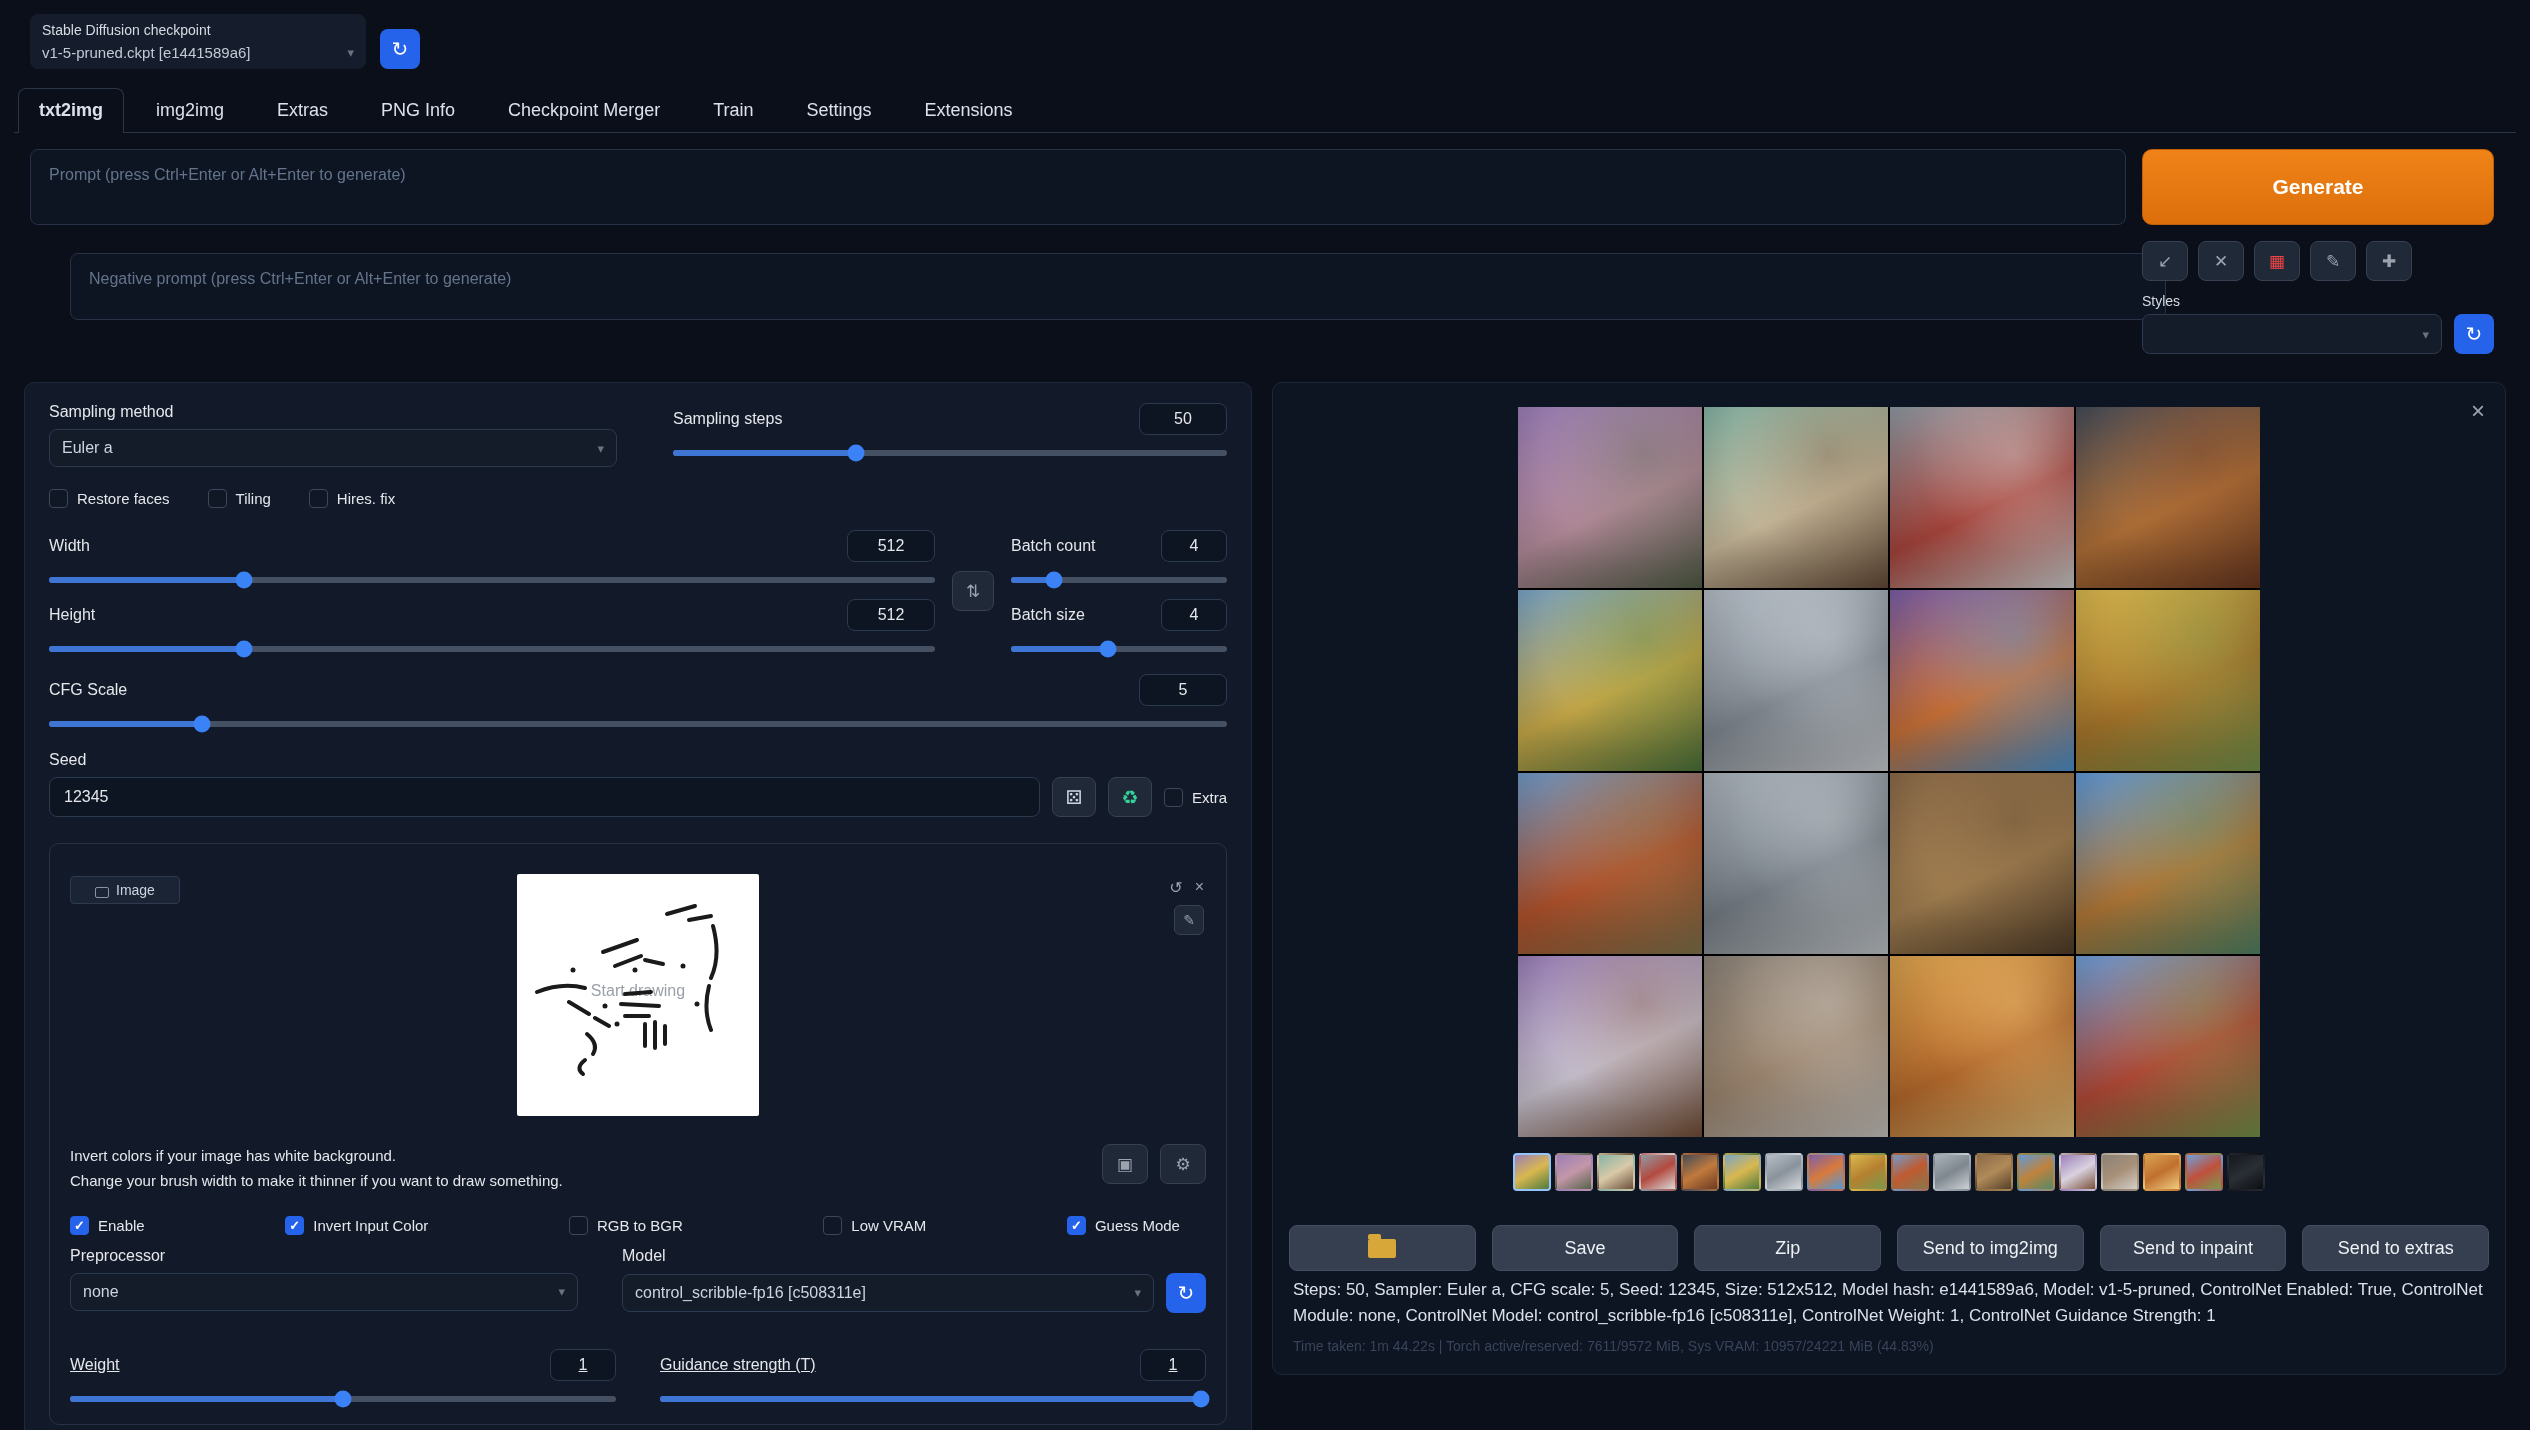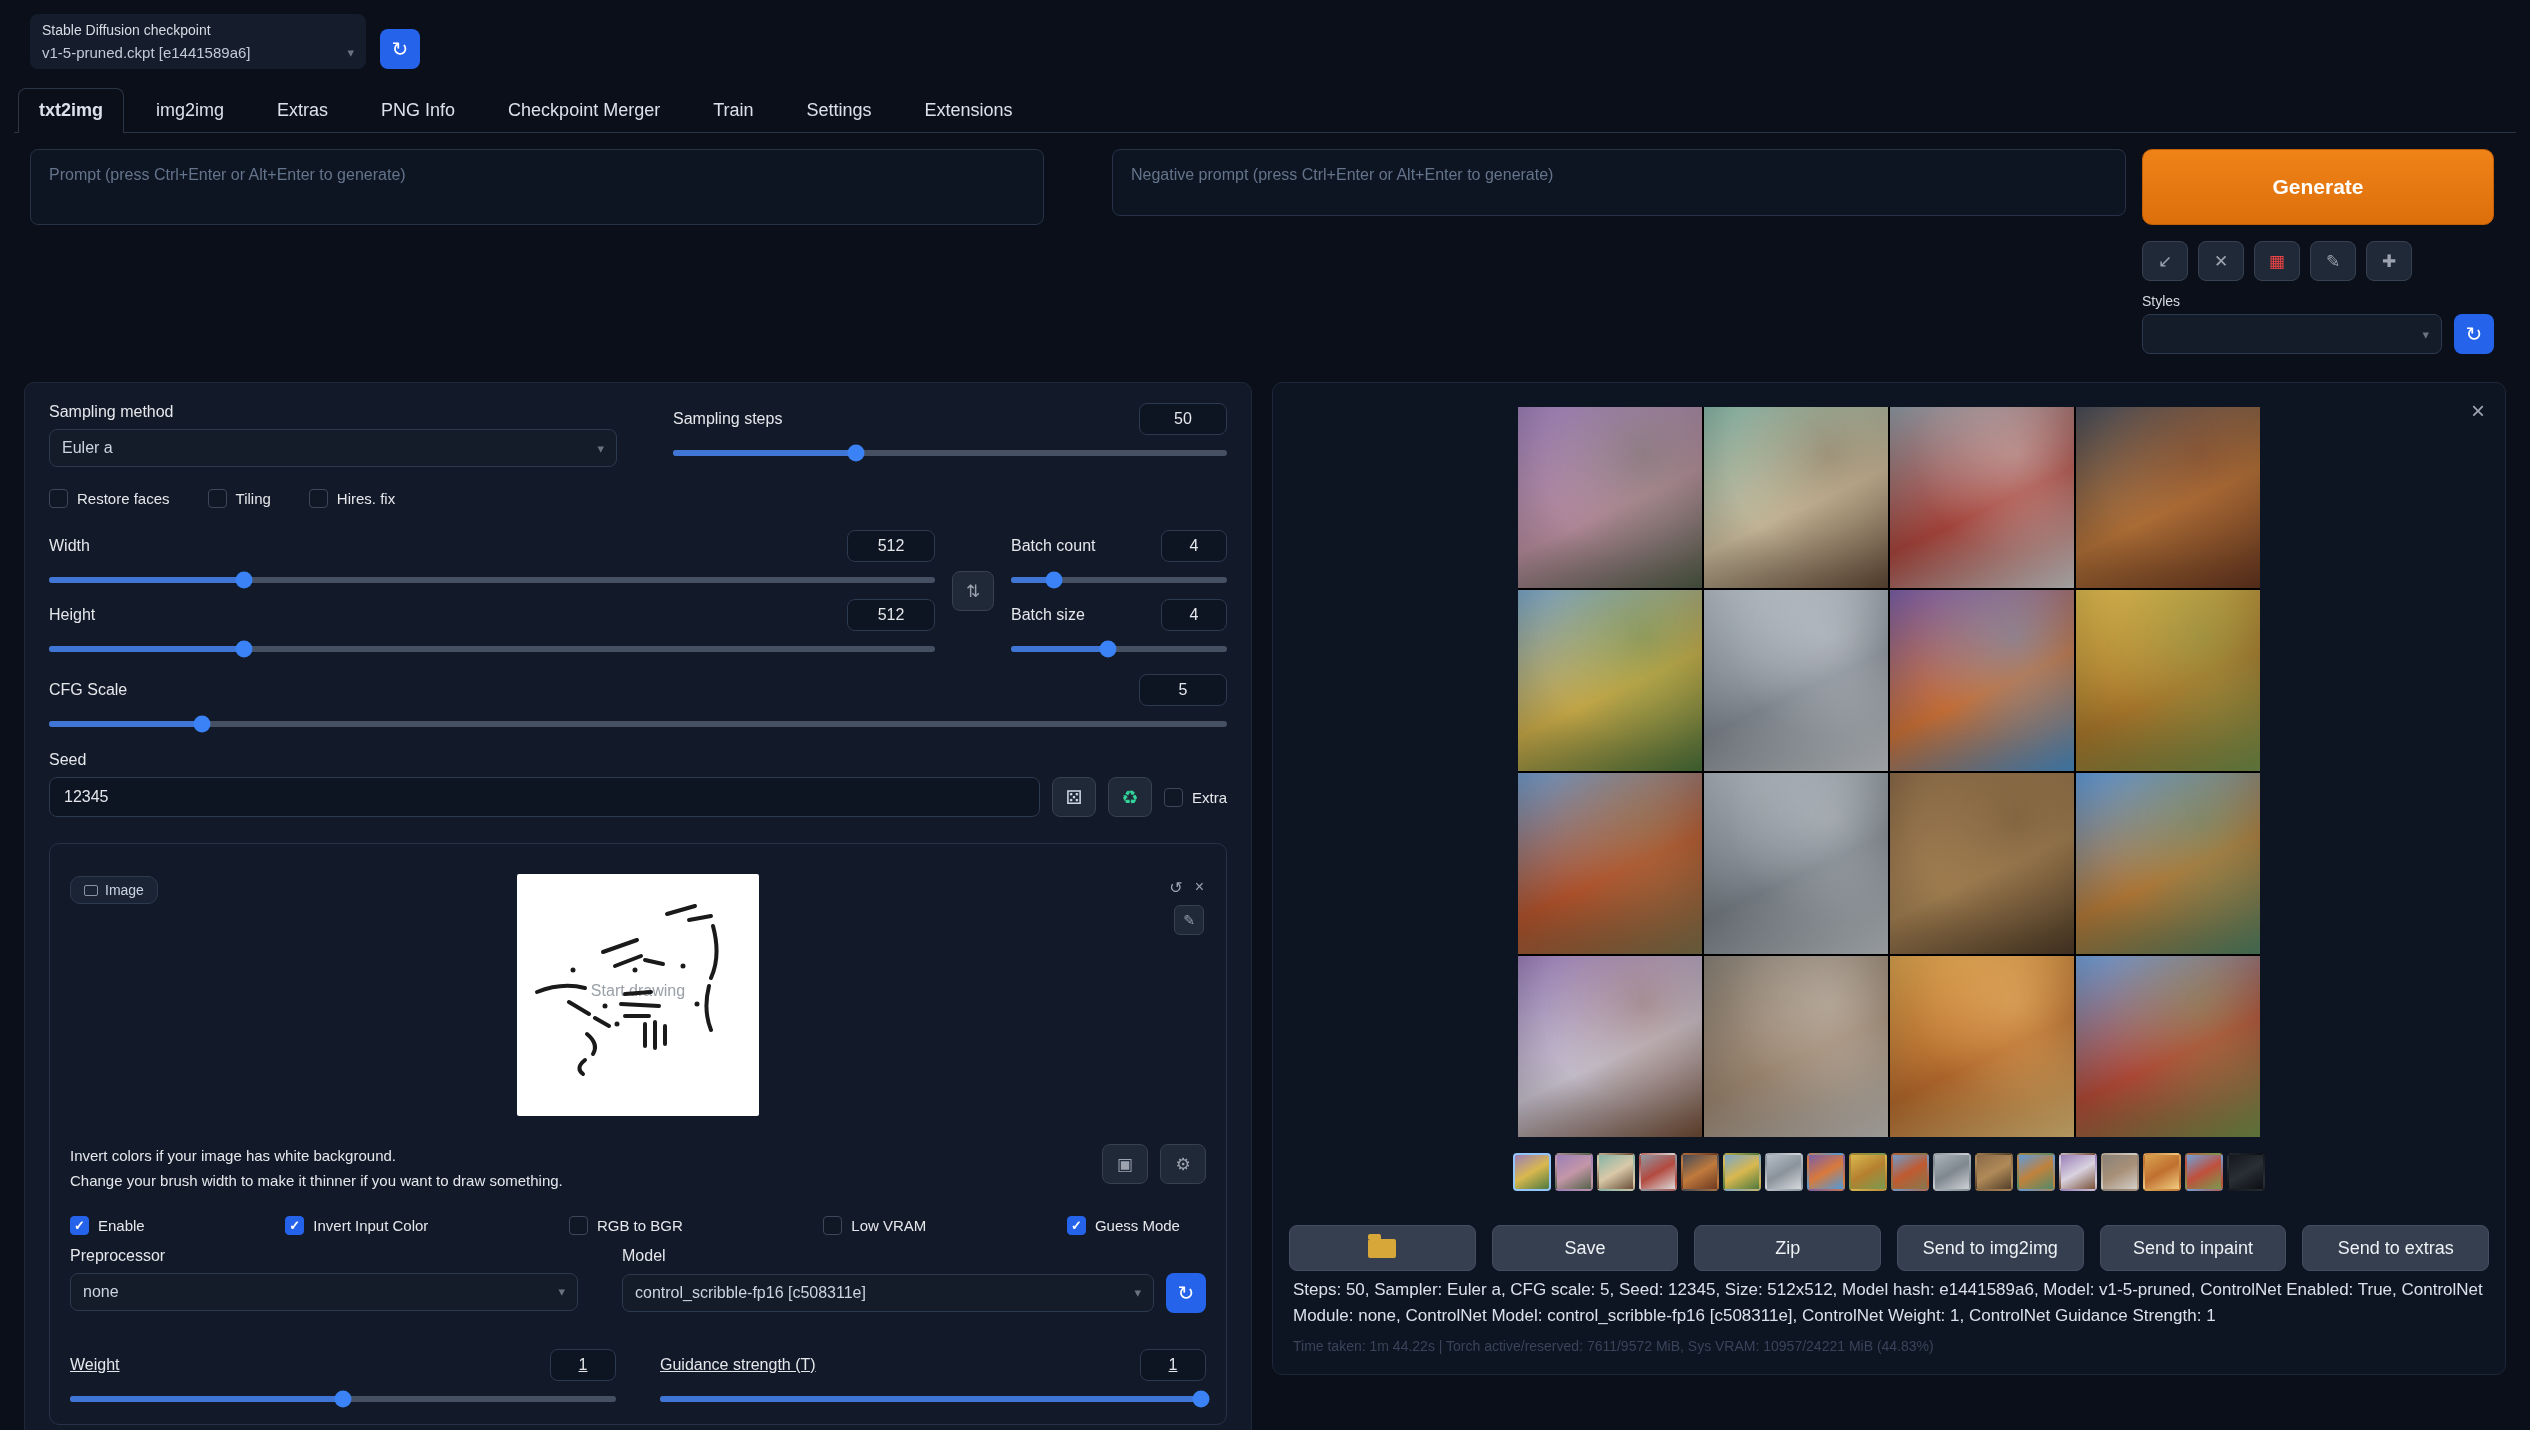--- a/index.html
+++ b/index.html
@@ -21,21 +21,21 @@
   .sq-btn { width: 40px; height: 40px; border-radius: 8px; display: flex; align-items: center; justify-content: center; cursor: pointer; flex: none; }
   .sq-btn.blue { background: #2563eb; color: #fff; font-size: 20px; }
 
   
   .tabbar { display: flex; gap: 11px; margin: 18px 14px 0 14px; border-bottom: 1px solid #2a3546; padding: 0 4px; }
   .tab { padding: 11px 20px 12px; font-size: 18px; color: #dbe1ea; cursor: pointer; border: 1px solid transparent; border-bottom: none; border-radius: 8px 8px 0 0; position: relative; top: 1px; }
   .tab.active { border-color: #2a3546; background: #0b0f19; font-weight: 600; }
 
   
   .prompt-section { display: flex; gap: 16px; padding: 16px 36px 0 30px; }
-  .prompt-col { flex: 1; display: flex; flex-direction: row; gap: 28px; }
+  .prompt-col { flex: 1; display: flex; flex-direction: column; gap: 28px; }
   textarea.prompt {
     width: 100%; height: 76px; resize: none; outline: none;
     background: #0d1422; border: 1px solid #273246; border-radius: 8px;
     color: #e5e7eb; padding: 16px 18px; font-size: 16px; font-family: "Liberation Sans", sans-serif;
   }
   textarea.prompt.neg { height: 67px; margin-left: 40px; }
   textarea.prompt::placeholder { color: #64748b; }
   .action-col { width: 352px; display: flex; flex-direction: column; }
   .generate-btn {
     height: 76px; border: 1px solid #c2600a; border-radius: 10px; cursor: pointer;
@@ -97,21 +97,21 @@
   .seed-input { flex: 1; height: 40px; background: #0d1422; border: 1px solid #2c3a4f; border-radius: 8px; color: #e5e7eb; font-size: 16px; padding: 0 14px; outline: none; font-family: "Liberation Sans", sans-serif; }
   .seed-btn { width: 44px; height: 40px; background: #1f2937; border: 1px solid #374151; border-radius: 8px; display: flex; align-items: center; justify-content: center; font-size: 19px; color: #cbd5e1; cursor: pointer; }
   .seed-btn.green { color: #34d399; }
 
   
   .cn-block { margin-top: 26px; border: 1px solid #273246; border-radius: 10px; padding: 16px 20px 22px; }
   .cn-header { display: flex; justify-content: space-between; align-items: center; cursor: pointer; }
   .cn-title { font-size: 17px; font-weight: 600; color: #f3f4f6; }
   .cn-caret { color: #cbd5e1; font-size: 14px; }
   .cn-canvas-zone { position: relative; margin-top: 14px; height: 252px; }
-  .img-chip { position: absolute; left: 0; top: 2px; display: inline-flex; align-items: center; gap: 7px; background: #1b2434; border: 1px solid #2c3a4f; border-radius: 10px; padding: 5px 13px; font-size: 14px; color: #cbd5e1; cursor: pointer; }
+  .img-chip { position: absolute; left: 0; top: 2px; display: inline-flex; align-items: flex-end; gap: 7px; background: #1b2434; border: 1px solid #2c3a4f; border-radius: 4px; padding: 5px 24px; font-size: 14px; color: #cbd5e1; cursor: pointer; }
   .img-chip .chip-icon { width: 14px; height: 11px; border: 1.5px solid #8a93a3; border-radius: 2px; position: relative; }
   .cn-canvas { width: 242px; height: 242px; background: #ffffff; margin: 0 auto; position: relative; border-radius: 2px; cursor: crosshair; }
   .canvas-hint { position: absolute; left: 0; right: 0; top: 108px; text-align: center; color: #9aa0a8; font-size: 16px; pointer-events: none; }
   .cn-canvas svg { position: relative; display: block; }
   .canvas-tools { position: absolute; right: 2px; top: 4px; display: flex; flex-direction: column; align-items: flex-end; gap: 8px; }
   .ct-row { display: flex; gap: 12px; color: #9ca3af; font-size: 16px; }
   .ct-row span { cursor: pointer; }
   .brush-btn { width: 30px; height: 30px; border: 1px solid #374151; border-radius: 6px; background: #1f2937; color: #9ca3af; display: flex; align-items: center; justify-content: center; font-size: 14px; cursor: pointer; }
 
   .cn-help-row { display: flex; margin-top: 18px; align-items: flex-start; }

